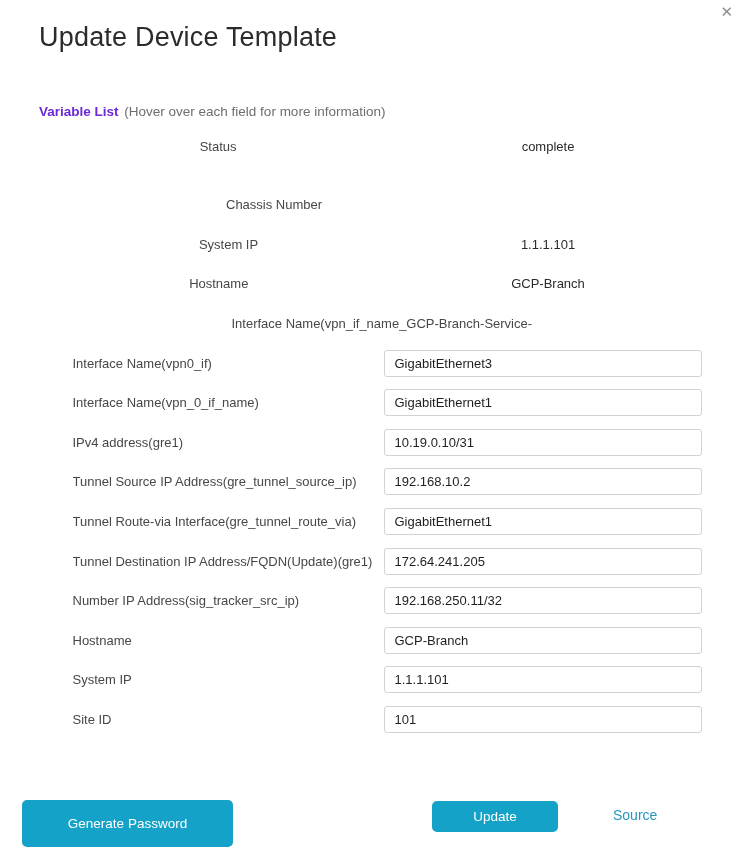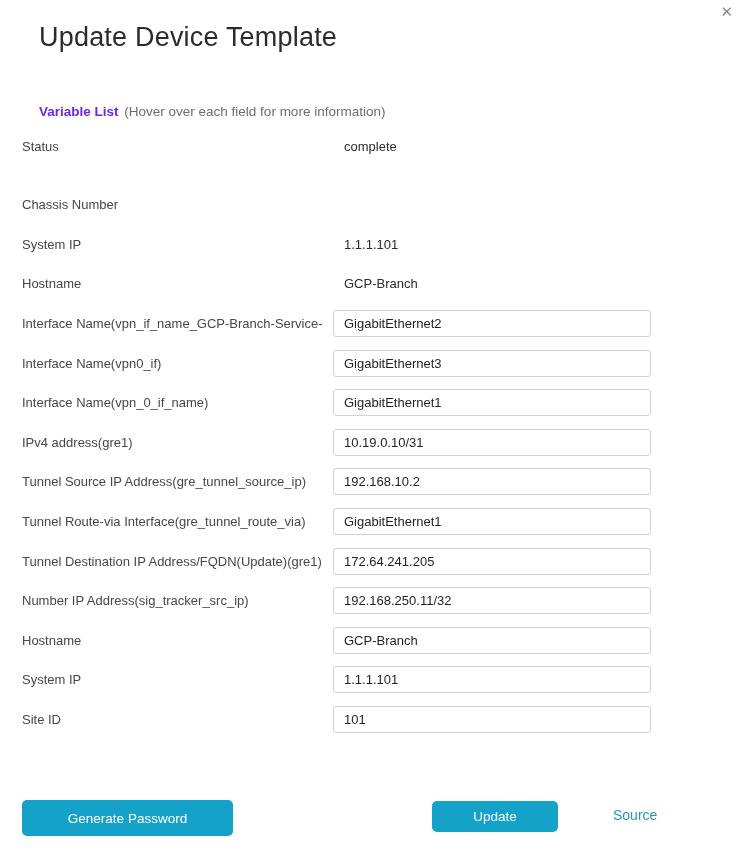--- a/index.html
+++ b/index.html
@@ -18,41 +18,41 @@
   .title {
     margin:20px 0 0 39px; font-size:27px; font-weight:400;
     color:#2b2b2b; line-height:34px; letter-spacing:0.2px;
   }
 
   .section-header { margin:49px 0 0 39px; font-size:13.5px; line-height:17px; }
   .sec-title { font-weight:bold; color:#6d28d9; }
   .sec-hint  { color:#6e6e6e; margin-left:2px; }
 
   .rows { margin-top:7px; }
-  .row { display:flex; align-items:center; height:39.6px; padding-left:22px; }
+  .row { display:flex; align-items:center; height:39.6px; padding-left:22px;justify-content:center; }
   .row.gap-before { margin-top:18.4px; }
   .label {
     width:311px; min-width:311px; font-size:13px; color:#474747;
     white-space:nowrap; overflow:hidden;
   }
   .static-value { font-size:13px; color:#2b2b2b; padding-left:11px; white-space:nowrap; }
   .field-input {
     width:318px; height:27px; box-sizing:border-box;
     border:1px solid #d2d2d2; border-radius:3px;
     padding:0 10px; font-size:13px; color:#1f1f1f;
     font-family:inherit; outline:none; background:#fff;
   }
 
   .footer { position:relative; height:35px; margin-top:61px; }
   .btn {
     position:absolute; border:none; border-radius:5px;
     background:var(--accent,#14a2c9); color:#fff;
     font-size:13.5px; font-family:inherit; cursor:pointer;
   }
-  .btn.generate { left:22px;  top:0;   width:211px; height:36px; }
+  .btn.generate { left:22px;  top:0;   width:211px; height:47px; }
   .btn.update   { left:432px; top:1px; width:126px; height:31px; }
   .cancel {
     position:absolute; left:613px; top:7px;
     font-size:14px; color:var(--cancel,#2596be); cursor:pointer; text-decoration:none;
   }
 </style>
 </head>
 <body>
 
 <div class="dialog">
@@ -78,21 +78,20 @@
       <div class="row">
         <div class="label">System IP</div>
         <div class="static-value">1.1.1.101</div>
       </div>
       <div class="row">
         <div class="label">Hostname</div>
         <div class="static-value">GCP-Branch</div>
       </div>
       <div class="row">
         <div class="label">Interface Name(vpn_if_name_GCP-Branch-Service-</div>
-        <input class="field-input" type="text" value="GigabitEthernet2" style="">
       </div>
       <div class="row">
         <div class="label">Interface Name(vpn0_if)</div>
         <input class="field-input" type="text" value="GigabitEthernet3" style="">
       </div>
       <div class="row">
         <div class="label">Interface Name(vpn_0_if_name)</div>
         <input class="field-input" type="text" value="GigabitEthernet1" style="">
       </div>
       <div class="row">

